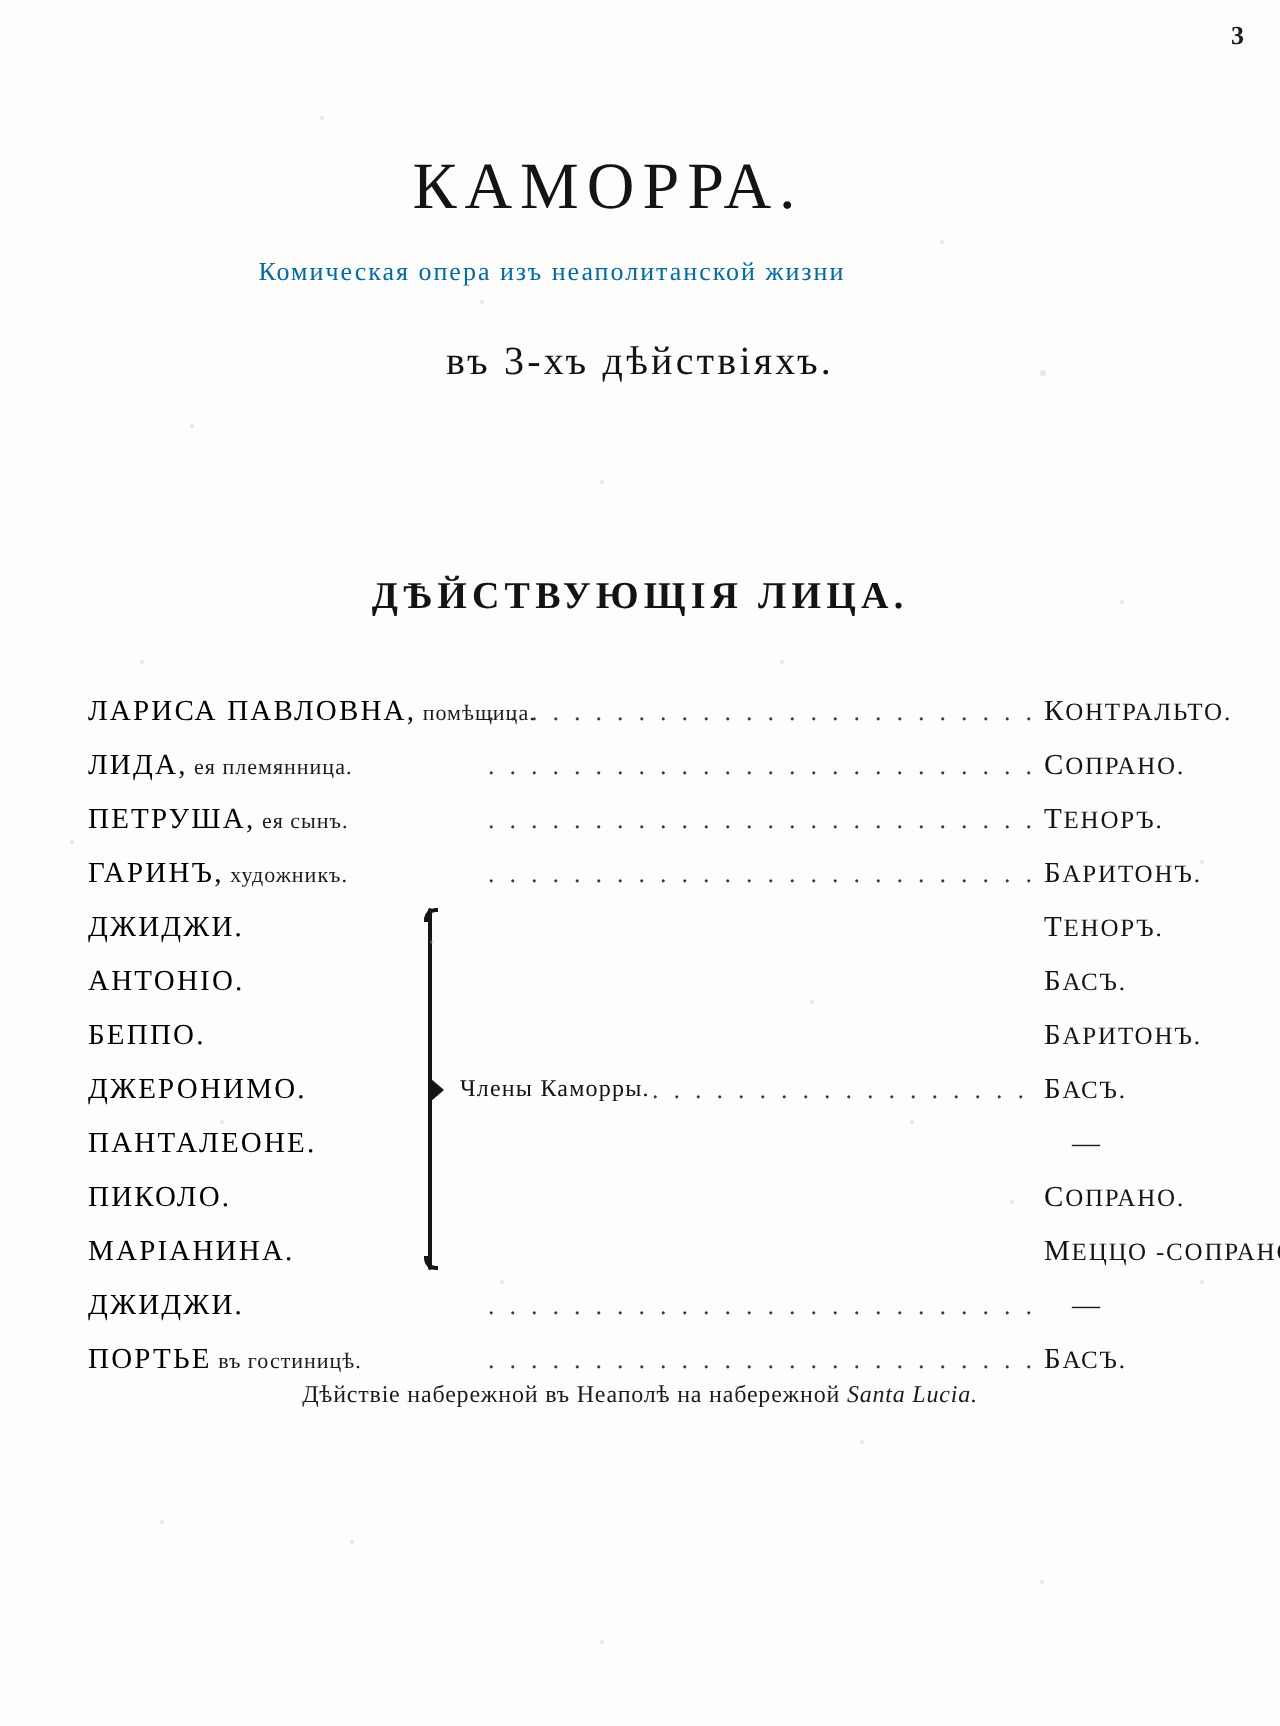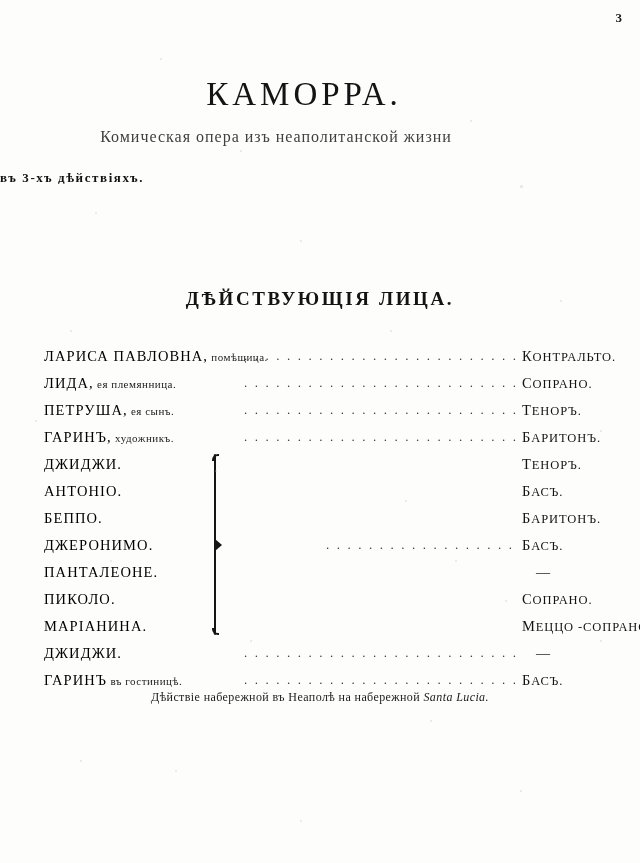--- a/index.html
+++ b/index.html
@@ -44,32 +44,32 @@
     font-size: 33px;
     letter-spacing: 4px;
     color: #141414;
   }
   .subtitle {
     position: absolute;
     top: 128px;
     left: 0;
     width: 552px;
     text-align: center;
-    font-size: 16px;
+    font-size: 13px;
     letter-spacing: 1.0px;
-    color: #404040;
+    color: #0369a1;
   }
   .acts {
     position: absolute;
     top: 170px;
     left: 0;
     width: 640px;
-    text-align: left;
-    font-size: 13px;
-    font-weight: bold;
+    text-align: center;
+    font-size: 20px;
+    font-weight: normal;
     letter-spacing: 1.6px;
     color: #121212;
   }
 
   .section-head {
     position: absolute;
     top: 288px;
     left: 0;
     width: 640px;
     text-align: center;
@@ -209,20 +209,21 @@
 
   <div class="section-head">ДѢЙСТВУЮЩІЯ ЛИЦА.</div>
 
   <div class="cast" id="cast-list">
     <div class="brace" style="top: 112px; height: 181px;">
       <div class="brace-stem" style="height: 181px;"></div>
       <div class="brace-cap-top"></div>
       <div class="brace-cap-bot"></div>
       <div class="brace-tip" style="top: 84.5px;"></div>
     </div>
+    <div class="group-label" id="group-label" style="top: 189px; line-height: 27px;">Члены Каморры.</div>
   <div class="cast-row">
         <div class="name-cell"><span class="nm">ЛАРИСА ПАВЛОВНА,</span><span class="desc"> помѣщица.</span></div>
         <div class="leader" style="left: 200px; width: 274px;">........................................</div>
         <div class="voice-cell"><span class="sc"><span class="cap">К</span>ОНТРАЛЬТО.</span></div>
       </div>
       <div class="cast-row">
         <div class="name-cell"><span class="nm">ЛИДА,</span><span class="desc"> ея племянница.</span></div>
         <div class="leader" style="left: 200px; width: 274px;">........................................</div>
         <div class="voice-cell"><span class="sc"><span class="cap">С</span>ОПРАНО.</span></div>
       </div>
@@ -264,21 +265,21 @@
       <div class="cast-row">
         <div class="name-cell"><span class="nm">МАРІАНИНА.</span></div>
         <div class="voice-cell"><span class="sc"><span class="cap">М</span>ЕЦЦО -СОПРАНО.</span></div>
       </div>
       <div class="cast-row">
         <div class="name-cell"><span class="nm">ДЖИДЖИ.</span></div>
         <div class="leader" style="left: 200px; width: 274px;">........................................</div>
         <div class="voice-cell" style="left: 492px;"><span class="dash">—</span></div>
       </div>
       <div class="cast-row">
-        <div class="name-cell"><span class="nm">ГАРИНЪ</span><span class="desc"> въ гостиницѣ.</span></div>
+        <div class="name-cell"><span class="nm">ПОРТЬЕ</span><span class="desc"> въ гостиницѣ.</span></div>
         <div class="leader" style="left: 200px; width: 274px;">........................................</div>
         <div class="voice-cell"><span class="sc"><span class="cap">Б</span>АСЪ.</span></div>
       </div>
     </div>
 
   <div class="footnote">
     <span>Дѣйствіе набережной въ Неаполѣ на набережной </span><i>Santa Lucia.</i>
   </div>
 
 <div class="speck" style="left: 160px; top: 58px; width: 2px; height: 2px; opacity: 0.35;"></div>

